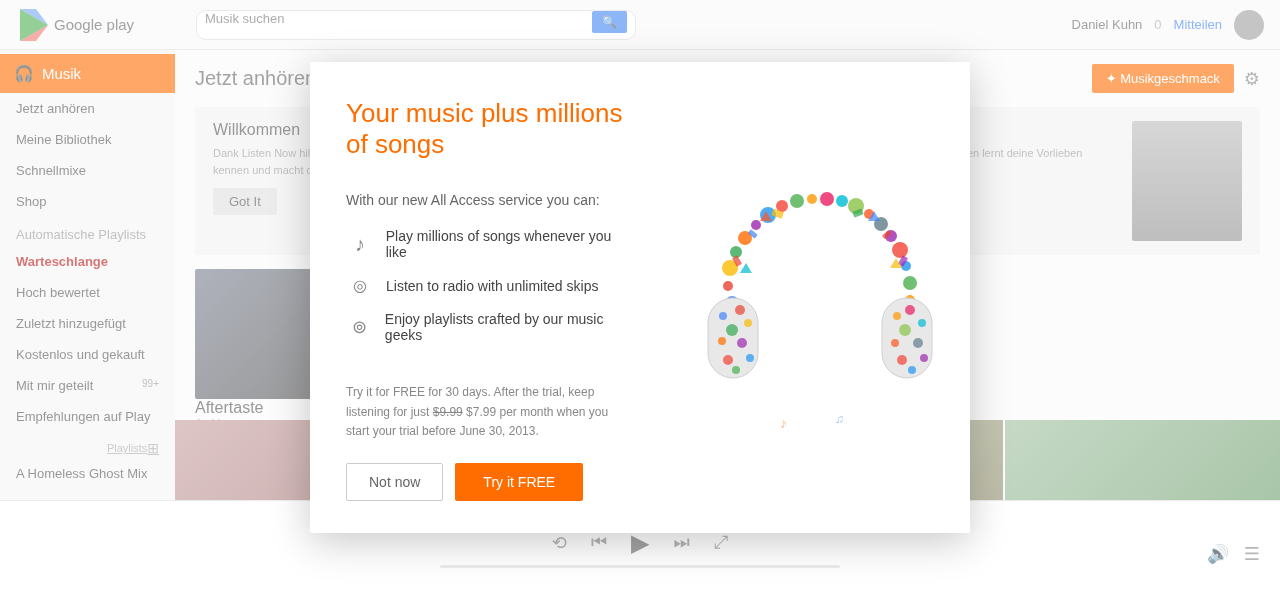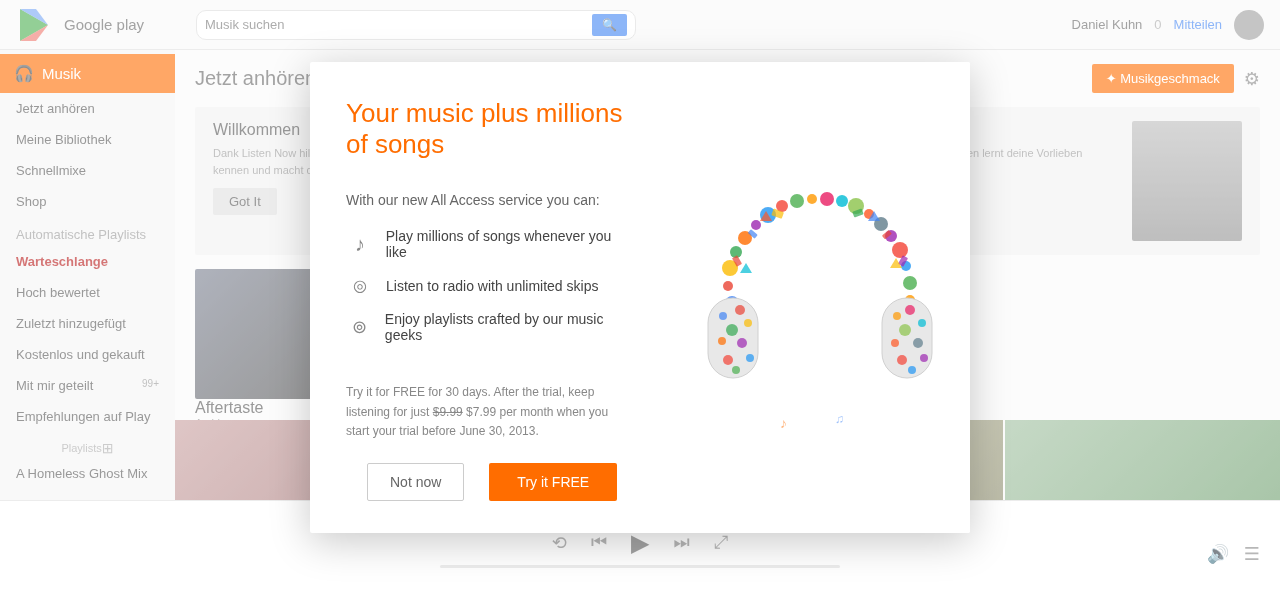--- a/index.html
+++ b/index.html
@@ -6,25 +6,25 @@
     body { width: 1280px; height: 595px; overflow: hidden; font-family: 'Arial', sans-serif; background: #f5f5f5; position: relative; }
 
     
     .top-nav {
       position: absolute; top: 0; left: 0; width: 100%; height: 50px;
       background: #f8f8f8;
       border-bottom: 1px solid #e0e0e0;
       display: flex; align-items: center; padding: 0 16px;
       z-index: 0;
     }
-    .top-nav .logo { display: flex; align-items: center; gap: 12px; width: 170px; }
+    .top-nav .logo { display: flex; align-items: center; gap: 2px; width: 170px; }
     .search-bar {
       flex: 1; max-width: 440px; height: 30px;
       background: #fff; border: 1px solid #ddd; border-radius: 10px;
-      display: flex; align-items: center; padding: 0 8px;
+      display: flex; align-items: flex-start; padding: 0 8px;
     }
     .search-bar input {
       flex: 1; border: none; outline: none; font-size: 13px; color: #666;
       background: transparent;
     }
     .search-btn {
       background: #4285f4; border: none; color: white; padding: 4px 10px;
       border-radius: 2px; cursor: pointer; margin-left: 6px; font-size: 12px;
     }
     .nav-right { margin-left: auto; display: flex; align-items: center; gap: 12px; font-size: 13px; color: #666; }
@@ -45,21 +45,21 @@
     }
     .sidebar-section-label {
       padding: 10px 16px 4px; font-size: 13px; color: #999; text-transform: none;
     }
     .sidebar-nav-item.active { font-weight: 600; color: #b91c1c; }
     .sidebar-nav-item .badge {
       float: right; font-size: 10px; color: #999;
     }
     .sidebar-playlist-label {
       padding: 8px 16px 2px; font-size: 11px; color: #aaa;
-      display: flex; justify-content: center; align-items: center;
+      display: flex; justify-content: flex-end; align-items: center; text-decoration: underline;
     }
     .sidebar-playlist-label .add-icon { font-size: 14px; color: #aaa; cursor: pointer; }
 
     
     .main-content {
       position: absolute; top: 50px; left: 175px; right: 0; bottom: 95px;
       background: #fafafa; z-index: 0; overflow: hidden;
     }
     .main-header {
       padding: 14px 20px; font-size: 20px; color: #666; font-weight: 300;
@@ -123,21 +123,21 @@
     .feature-list { list-style: none; margin-bottom: 24px; }
     .feature-list li {
       display: flex; align-items: center; gap: 12px;
       font-size: 14px; color: #444; margin-bottom: 16px;
     }
     .feature-icon { font-size: 20px; color: #888; width: 28px; text-align: center; }
     .trial-text {
       font-size: 12px; color: #888; line-height: 1.6; margin-bottom: 22px;
       max-width: 300px;
     }
-    .modal-actions { display: flex; gap: 25px; margin-left: 21px; }
+    .modal-actions { display: flex; gap: 12px; }
     .btn-notnow {
       background: #fff; border: 1px solid #ccc; color: #666;
       padding: 10px 22px; border-radius: 2px; font-size: 14px; cursor: pointer;
     }
     .btn-tryfree {
       background: #ff6d00; border: none; color: white;
       padding: 10px 28px; border-radius: 2px; font-size: 14px; cursor: pointer;
       font-weight: 500;
     }
     .modal-right {

